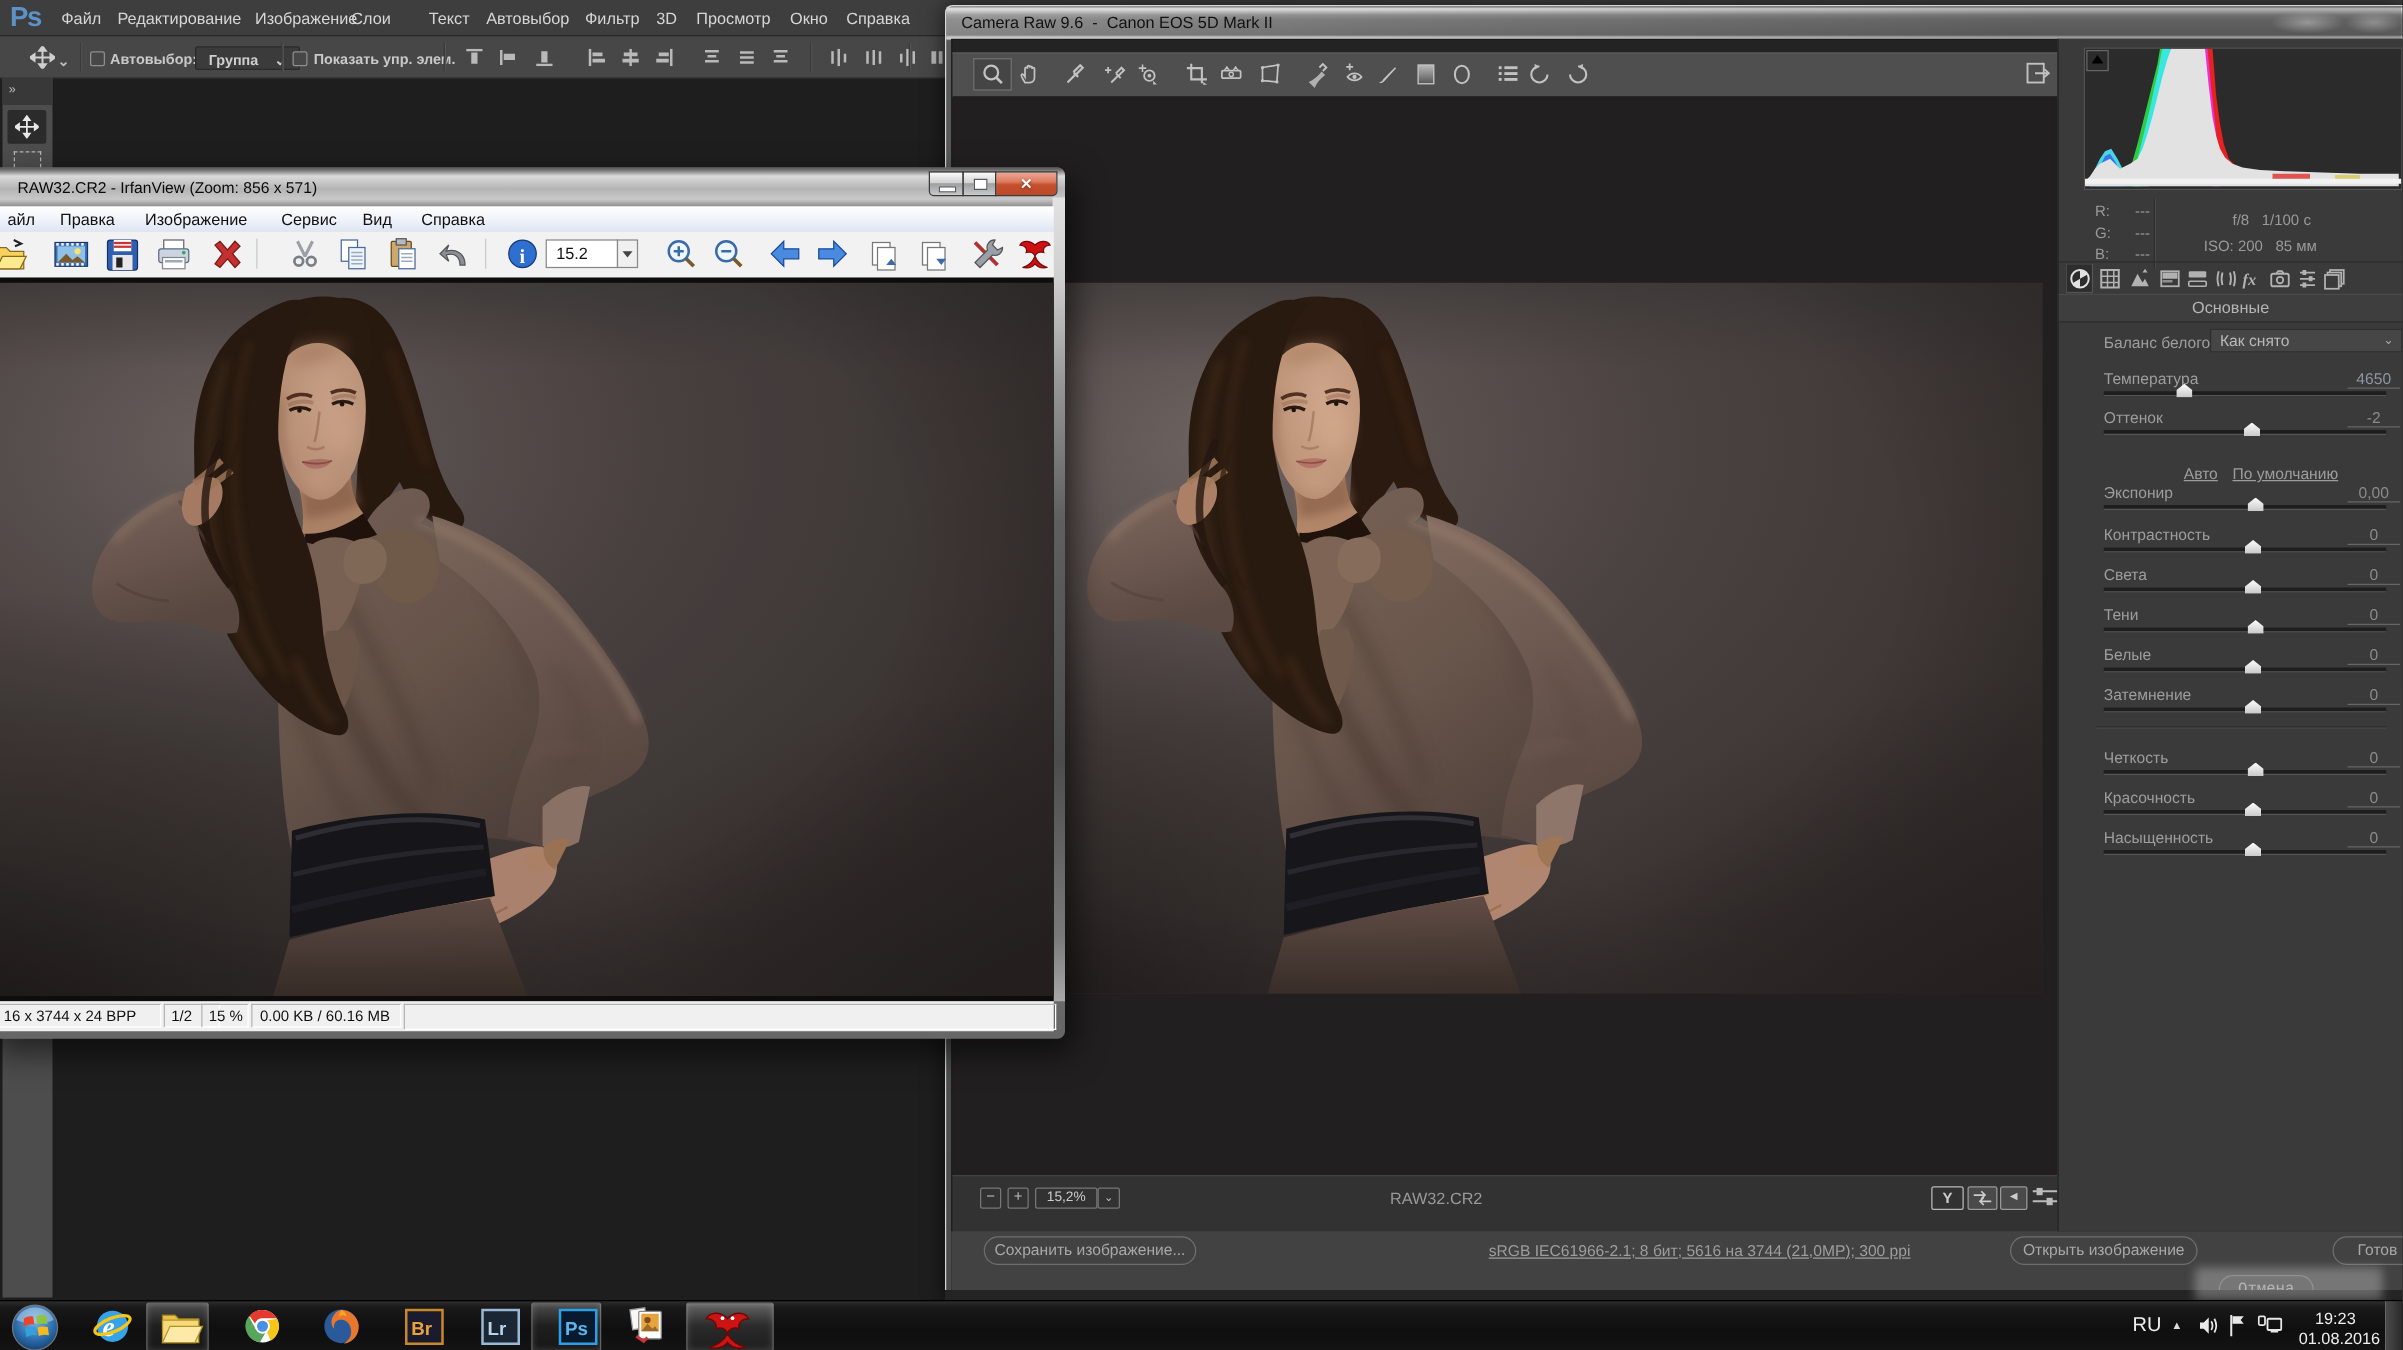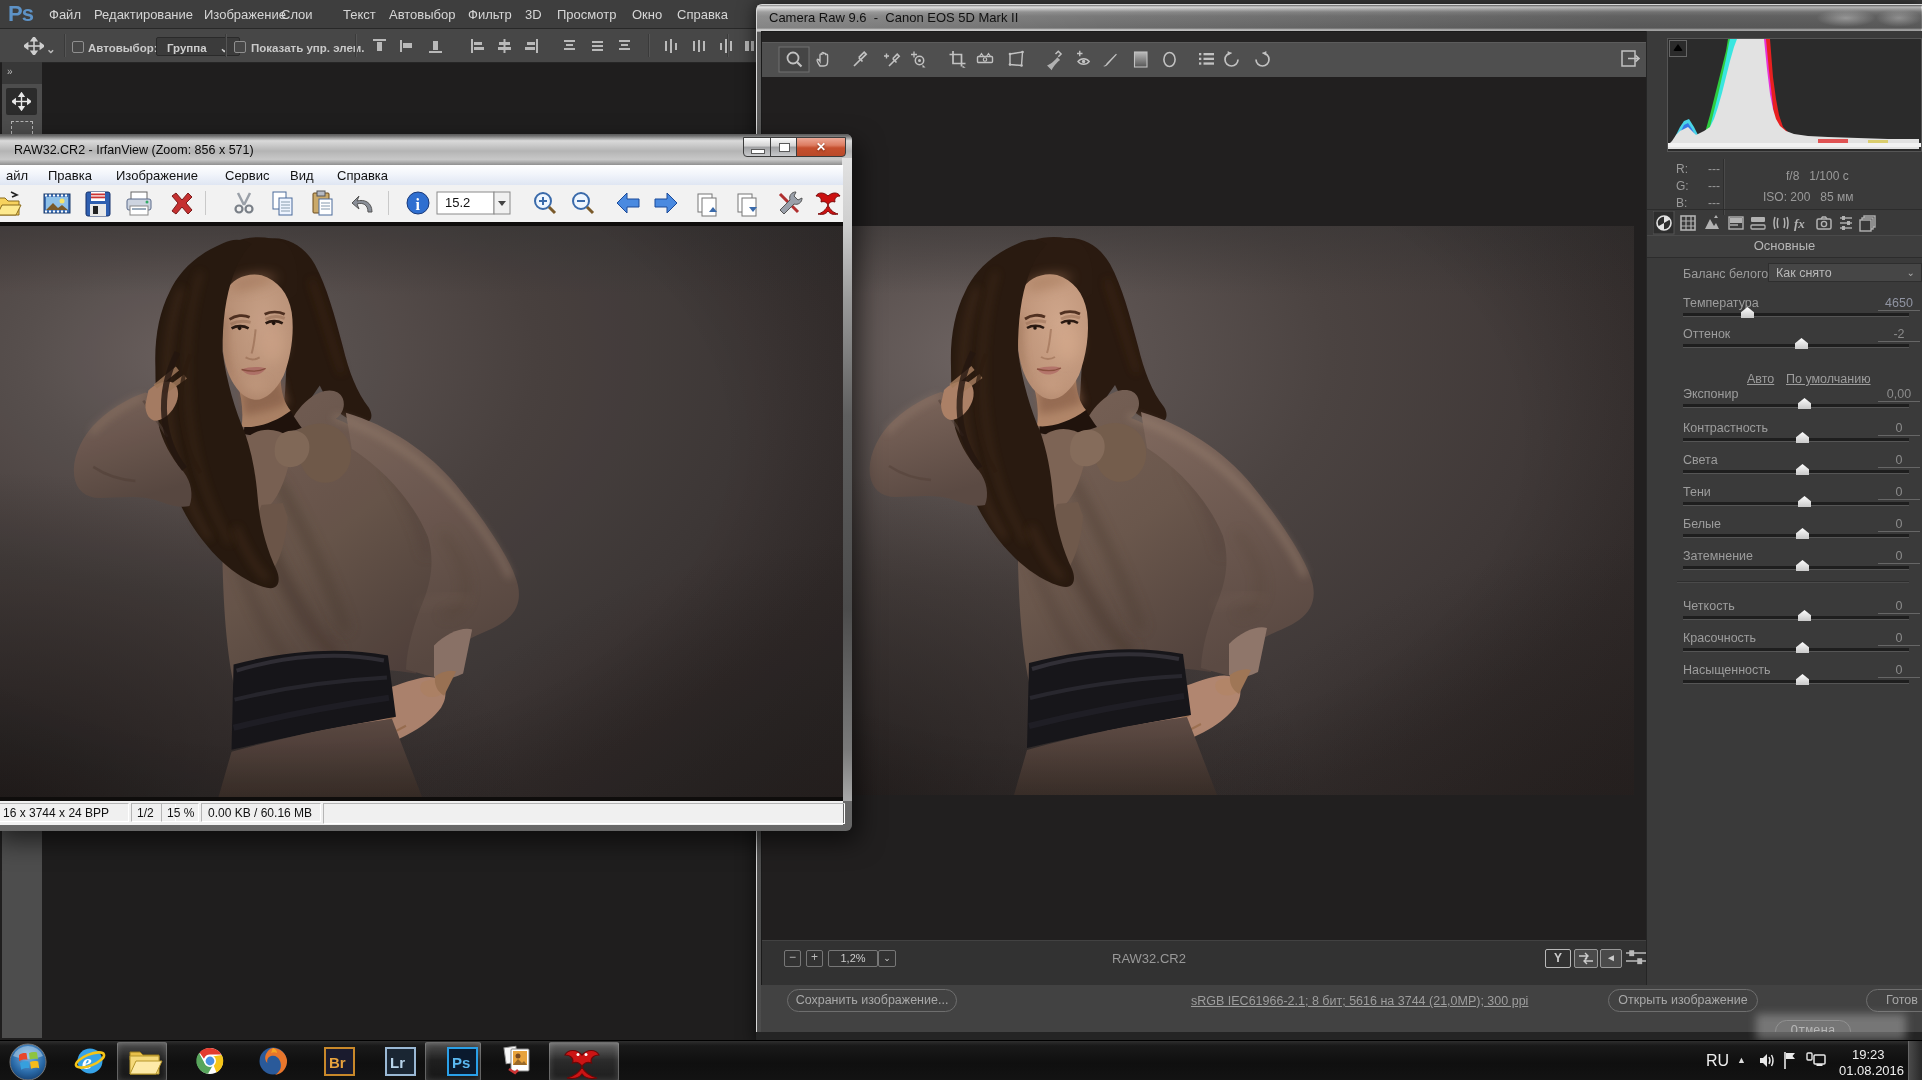--- a/index.html
+++ b/index.html
@@ -278,21 +278,21 @@
 
     <div class="abs" style="left:19px;top:195px;width:854px;height:569px;">
       <svg width="854" height="569" viewBox="-9 0 854 569">
           <use href="#photoscene"></use>
         </svg>
     </div>
 
     <div class="abs" style="left:1px;top:909px;width:884px;height:45px;background:#323232;border-top:1px solid #424242;">
       <div class="abs" style="left:22px;top:9px;width:15px;height:15px;border:1px solid #777;border-radius:2px;color:#bbb;font-size:12px;text-align:center;line-height:13px;">−</div>
       <div class="abs" style="left:44px;top:9px;width:15px;height:15px;border:1px solid #777;border-radius:2px;color:#bbb;font-size:12px;text-align:center;line-height:13px;">+</div>
-      <div class="abs" style="left:66px;top:9px;width:48px;height:15px;border:1px solid #777;border-radius:2px;color:#ccc;font-size:11px;text-align:center;line-height:14px;">1,2%</div>
+      <div class="abs" style="left:66px;top:9px;width:48px;height:15px;border:1px solid #777;border-radius:2px;color:#ccc;font-size:11px;text-align:center;line-height:14px;">15,2%</div>
       <div class="abs" style="left:116px;top:9px;width:16px;height:15px;border:1px solid #777;border-radius:2px;color:#ccc;font-size:9px;text-align:center;line-height:14px;">⌄</div>
       <div class="abs" style="left:350px;top:10px;color:#999;font-size:13px;">RAW32.CR2</div>
       <div class="abs" style="left:783px;top:8px;width:24px;height:17px;border:1.5px solid #b9b9b9;border-radius:2px;color:#ccc;font-weight:bold;font-size:12px;text-align:center;line-height:16px;">Y</div>
       <div class="abs" style="left:812px;top:8px;width:22px;height:17px;border:1.5px solid #999;border-radius:2px;background:#4a4a4a;"><svg width="22" height="17" viewBox="0 0 22 17">
             <path d="M4 6h9m-3-3l3 3-3 3M18 11H9m3-3l-3 3 3 3" stroke="#ccc" stroke-width="1.4" fill="none"></path>
           </svg></div>
       <div class="abs" style="left:838px;top:8px;width:20px;height:17px;border:1.5px solid #999;border-radius:2px;background:#4a4a4a;color:#ccc;font-size:10px;text-align:center;line-height:15px;">◄</div>
       <svg class="abs" style="left:864px;top:9px" width="20" height="15" viewBox="0 0 20 15">
           <g stroke="#bbb" stroke-width="1.5">
             <line x1="0" y1="3" x2="20" y2="3"></line>

